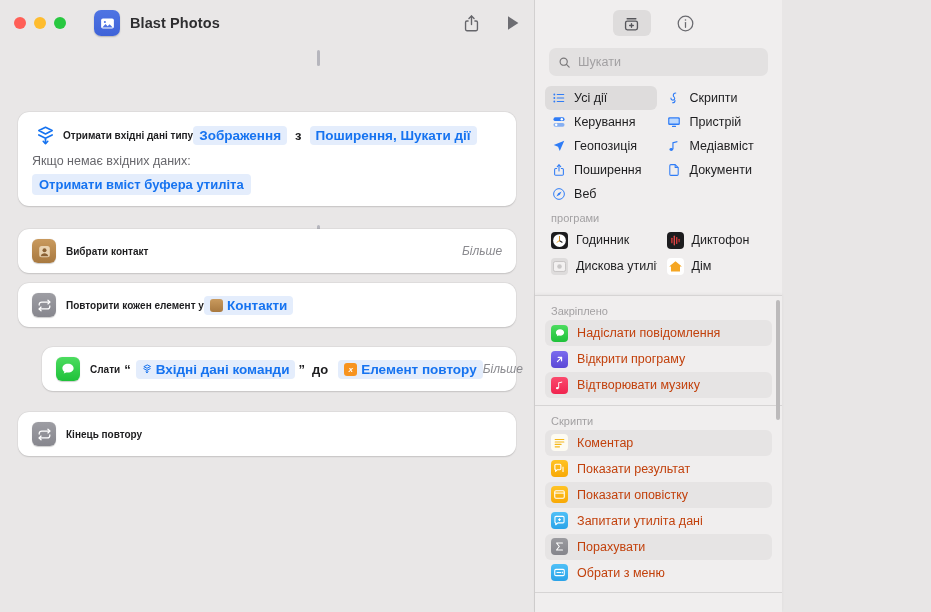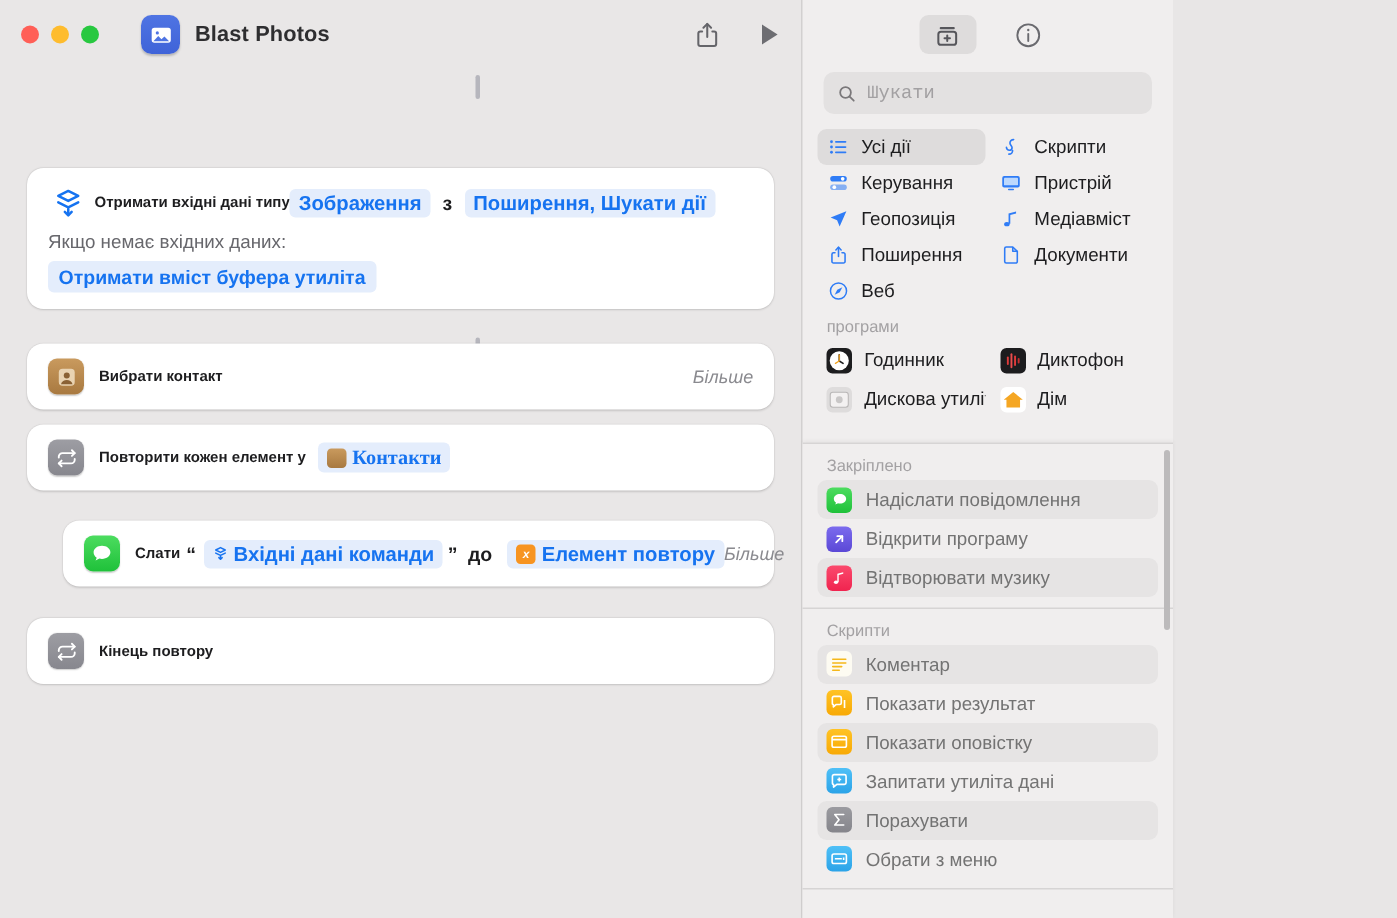--- a/index.html
+++ b/index.html
@@ -79,21 +79,21 @@
   .sb-btn { width:38px; height:26px; border-radius:6px; display:flex; align-items:center;
             justify-content:center; color:#5c5c61; cursor:default; }
   .sb-btn.active { background:#dedcdc; }
 
   .search {
     margin:2px 14px 0 14px; height:28px; background:#e3e1e1; border-radius:7px;
     display:flex; align-items:center; padding:0 9px; gap:7px; cursor:text;
   }
   .search input {
     border:none; background:transparent; outline:none; font-size:12.5px;
-    color:#1d1d1f; font-family:Liberation Mono, monospace; width:100%;
+    color:#1d1d1f; font-family:Liberation Sans, sans-serif; width:100%;
   }
   .search input::placeholder { color:#a2a0a2; }
 
   .cat-grid { display:grid; grid-template-columns:1fr 1fr; gap:0 4px; padding:10px 10px 0 10px; }
   .cat {
     display:flex; align-items:center; gap:8px; height:24px; border-radius:6px;
     padding:0 6px; font-size:12.5px; color:#1d1d1f; cursor:default; white-space:nowrap;
   }
   .cat.sel { background:#dedcdc; }
   .cat .ci { width:15px; flex:0 0 15px; display:flex; align-items:center; justify-content:center; color:#2f7cf6; }
@@ -105,21 +105,21 @@
               padding:0 6px; font-size:12.5px; color:#1d1d1f; cursor:default; white-space:nowrap; overflow:hidden; }
   .ai { width:17px; height:17px; border-radius:4px; flex:0 0 17px; display:flex;
         align-items:center; justify-content:center; font-size:9px; color:#fff; overflow:hidden; }
 
   .panel {
     position:absolute; left:0; right:0; bottom:0; top:295px; background:#f0eeee;
     border-top:.5px solid #d6d4d4; box-shadow:0 -1px 3px rgba(0,0,0,.05);
   }
   .list-item {
     display:flex; align-items:center; gap:9px; height:26px; margin:0 10px;
-    border-radius:6px; padding:0 6px; font-size:12.5px; color:#737373; cursor:default;
+    border-radius:6px; padding:0 6px; font-size:12.5px; color:#c2410c; cursor:default;
   }
   .list-item.alt { background:#e6e4e4; }
   .li-ic { width:17px; height:17px; border-radius:4px; flex:0 0 17px;
            display:flex; align-items:center; justify-content:center; color:#fff; }
   .divider { height:.5px; background:#d6d4d4; margin:7px 0 0 0; }
   .scrollbar { position:absolute; right:2px; width:4px; border-radius:2px; background:#bcbabb; }
 </style>
 </head>
 <body>
 
@@ -201,21 +201,21 @@
         <div class="row" style="height:44px;">
           <span class="icon-sq gray">
             <svg width="15" height="15" viewBox="0 0 24 24" fill="none" stroke="#fff" stroke-width="2" stroke-linecap="round" stroke-linejoin="round">
                 <path d="M17.5 3.5 20.5 6.5 17.5 9.5"></path>
                 <path d="M20.5 6.5H7.5a4 4 0 0 0-4 4v.8"></path>
                 <path d="M6.5 20.5 3.5 17.5 6.5 14.5"></path>
                 <path d="M3.5 17.5h13a4 4 0 0 0 4-4v-.8"></path>
               </svg>
           </span>
           <span class="row-text" style="margin-left:10px;">Повторити кожен елемент у</span>
-          <span class="token" style="margin-left:8px;font-family:Liberation Serif, serif;">
+          <span class="token" style="margin-left:0;">
             <span class="tok-ic contacts"></span>
             <span>Контакти</span>
           </span>
         </div>
       </div>
 
       <div class="card indent" style="top:301px; height:44px;">
         <div class="row" style="height:44px;">
           <span class="icon-sq msg">
             <svg width="16" height="16" viewBox="0 0 24 24">

